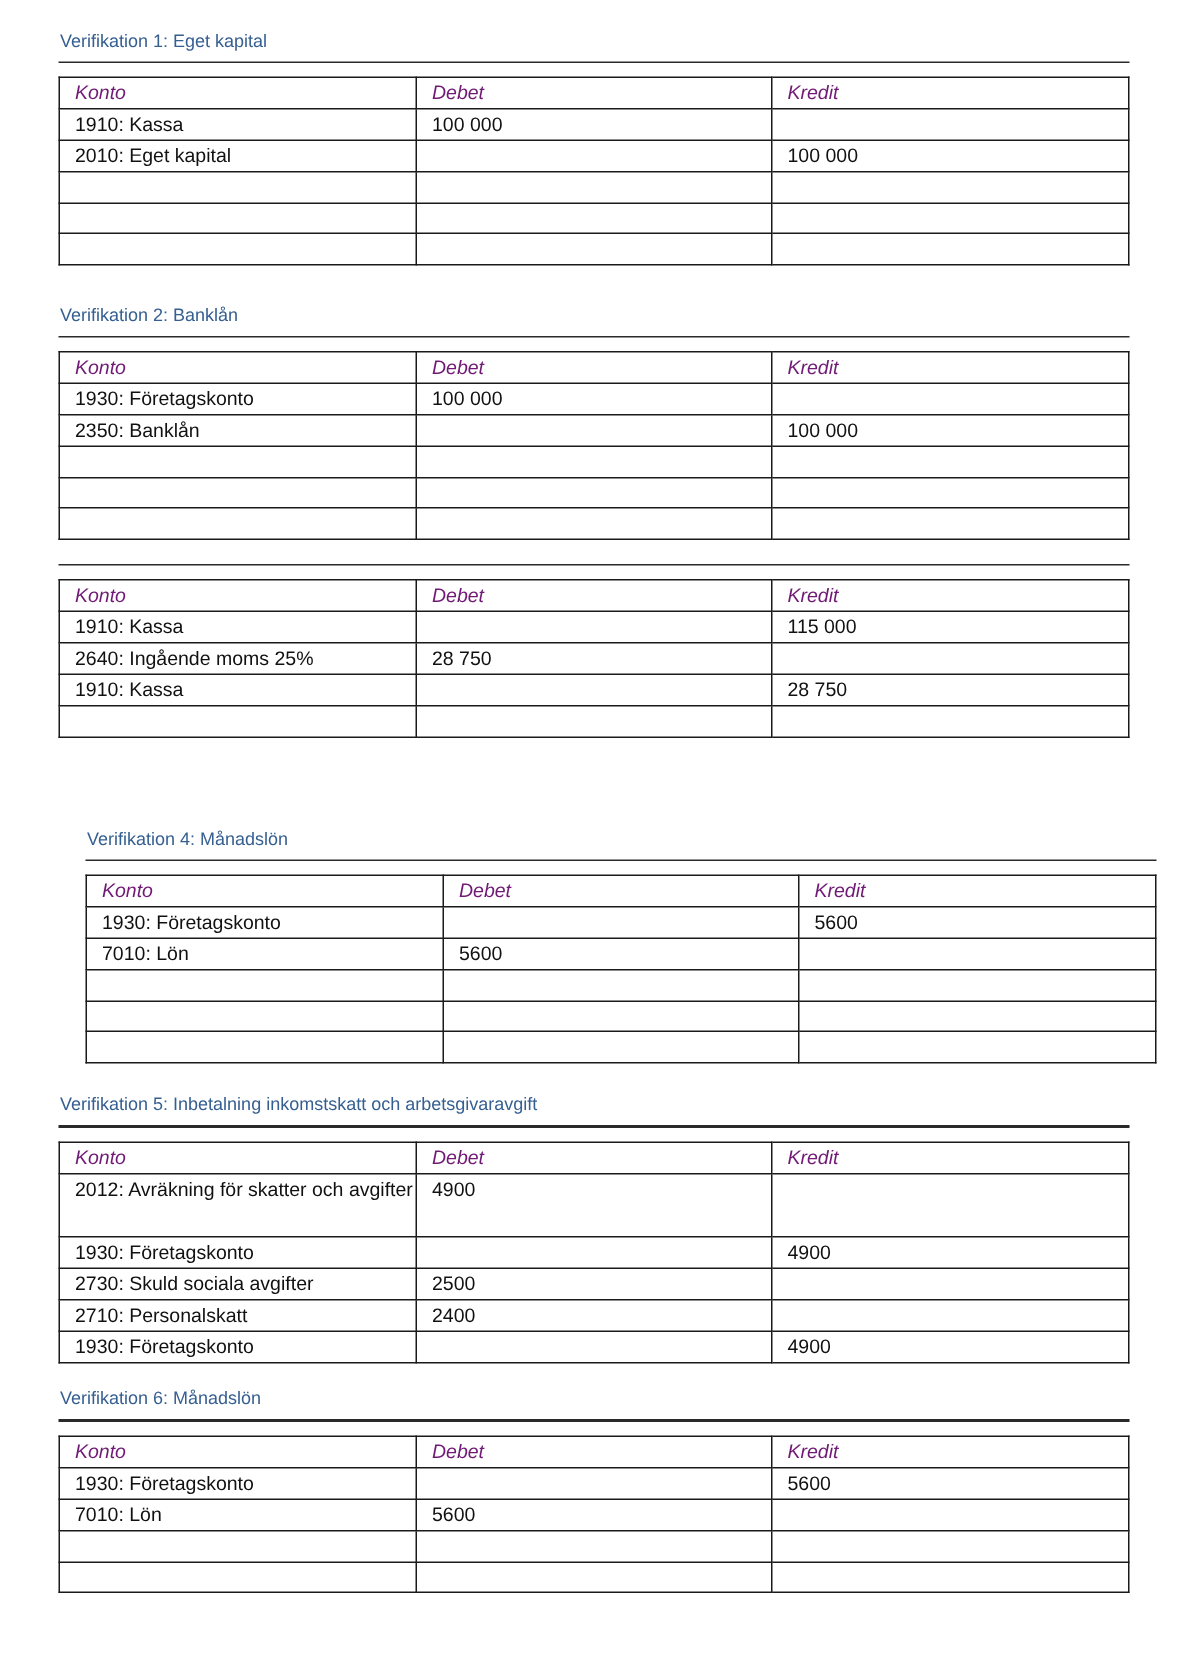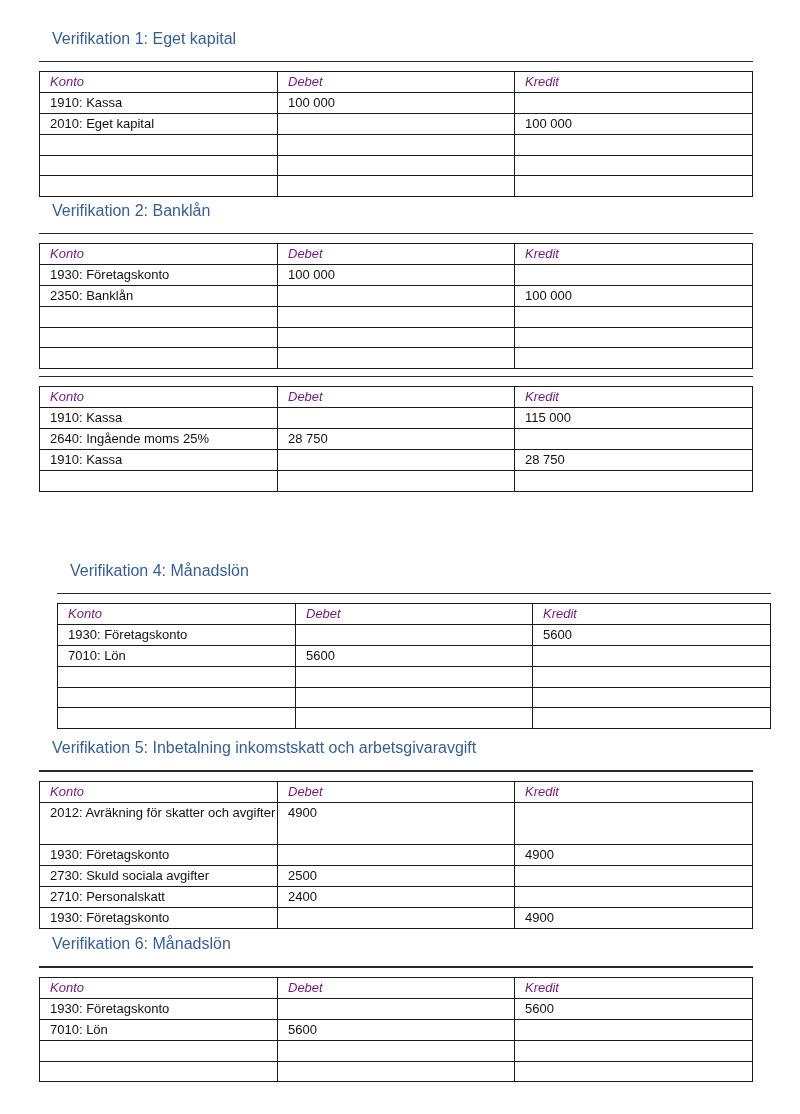--- a/index.html
+++ b/index.html
@@ -14,25 +14,25 @@
       overflow: hidden;
       font-family: "Liberation Sans", "DejaVu Sans", sans-serif;
       color: #111;
     }
     .section {
       position: absolute;
       left: 39px;
       width: 714px;
     }
     .heading {
-      font-size: 16px;
+      font-size: 12px;
       color: #365f91;
       line-height: 20px;
       height: 20px;
-      margin: 12px;
+      margin: 0;
       padding-left: 1px;
       font-weight: normal;
       white-space: nowrap;
     }
     .rule {
       height: 0;
       border-top: 1.3px solid #2a2a2a;
       margin-top: 4px;
       width: 714px;
     }
@@ -101,21 +101,21 @@
     </tr>
     <tr>
       <td></td>
       <td></td>
       <td></td>
     </tr>
   </tbody>
     </table>
 </div>
 
-<div class="section" style="top:189px;">
+<div class="section" style="top:200px;">
   <h2 class="heading">Verifikation 2: Banklån</h2>
   <div class="rule"></div>
   <table class="ledger">
     <colgroup>
         <col class="c1">
         <col class="c2">
         <col class="c3">
       </colgroup>
     <tbody>
         <tr>

